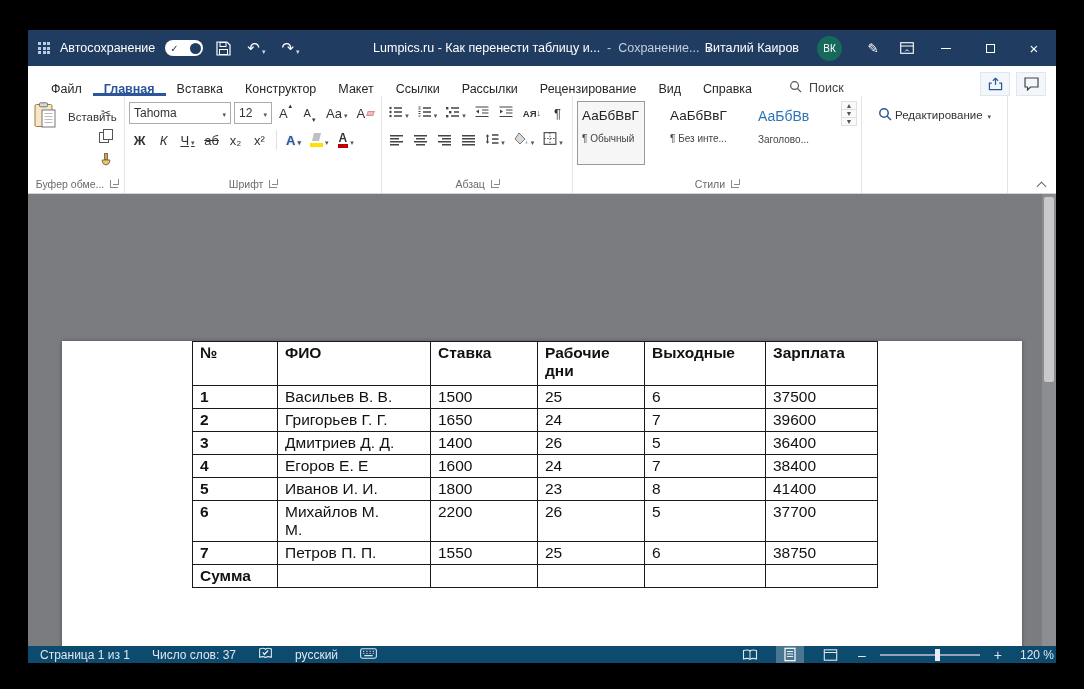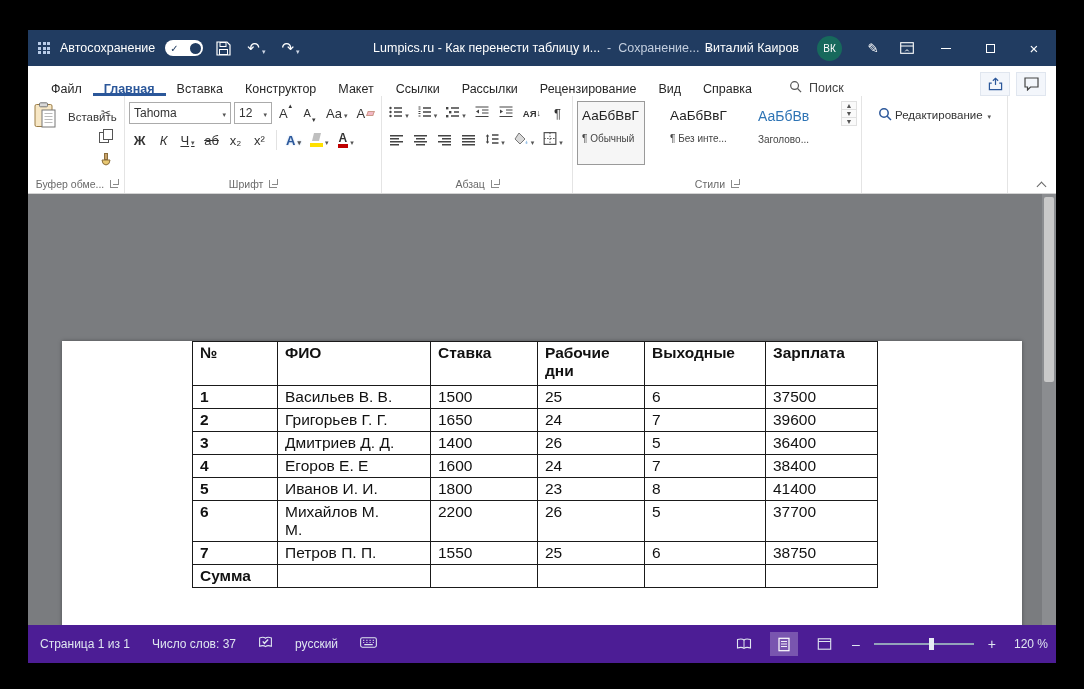--- a/index.html
+++ b/index.html
@@ -90,21 +90,21 @@
   .doc-table th,.doc-table td{border:1px solid #1a1a1a;vertical-align:top;text-align:left;padding:2px 4px 2px 7px}
   .doc-table th{font-weight:bold;height:44px}
   .doc-table td{height:23px}
   .doc-table .num{font-weight:bold}
   .wraphdr{display:inline-block;max-width:72px}
   .wrapnarrow{display:inline-block;max-width:100px}
   .v-scrollbar{position:absolute;right:0;top:0;bottom:0;width:14px;background:#8b8d90}
   .v-scrollbar .thumb{position:absolute;top:3px;left:2px;width:10px;height:185px;background:#c9c9c9;border-radius:2px}
 
   
-  .statusbar{height:38px;flex:0 0 auto;background:#4c1d95;color:#dfe6f0;font-size:12px;display:flex;align-items:center;padding:0 8px 0 12px}
+  .statusbar{height:17px;flex:0 0 auto;background:#0c4a6e;color:#dfe6f0;font-size:12px;display:flex;align-items:center;padding:0 2px 0 12px}
   .sb-left{display:flex;align-items:center;gap:22px}
   .sb-item{cursor:pointer;white-space:nowrap}
   .sb-right{margin-left:auto;display:flex;align-items:center;gap:12px}
   .view-btn{width:28px;height:24px;background:none;border:none;display:flex;align-items:center;justify-content:center;cursor:pointer}
   .view-btn.active{background:rgba(255,255,255,.25)}
   .zoom-out,.zoom-in{background:none;border:none;color:#dfe6f0;font-size:14px;cursor:pointer;padding:0 2px}
   .slider{position:relative;width:100px;height:14px;cursor:pointer}
   .slider .track{position:absolute;left:0;right:0;top:6px;height:2px;background:#94a3bb}
   .slider .thumb{position:absolute;left:55px;top:1px;width:5px;height:12px;background:#e8edf5}
   .zoom-label{min-width:38px;text-align:right;cursor:pointer}

